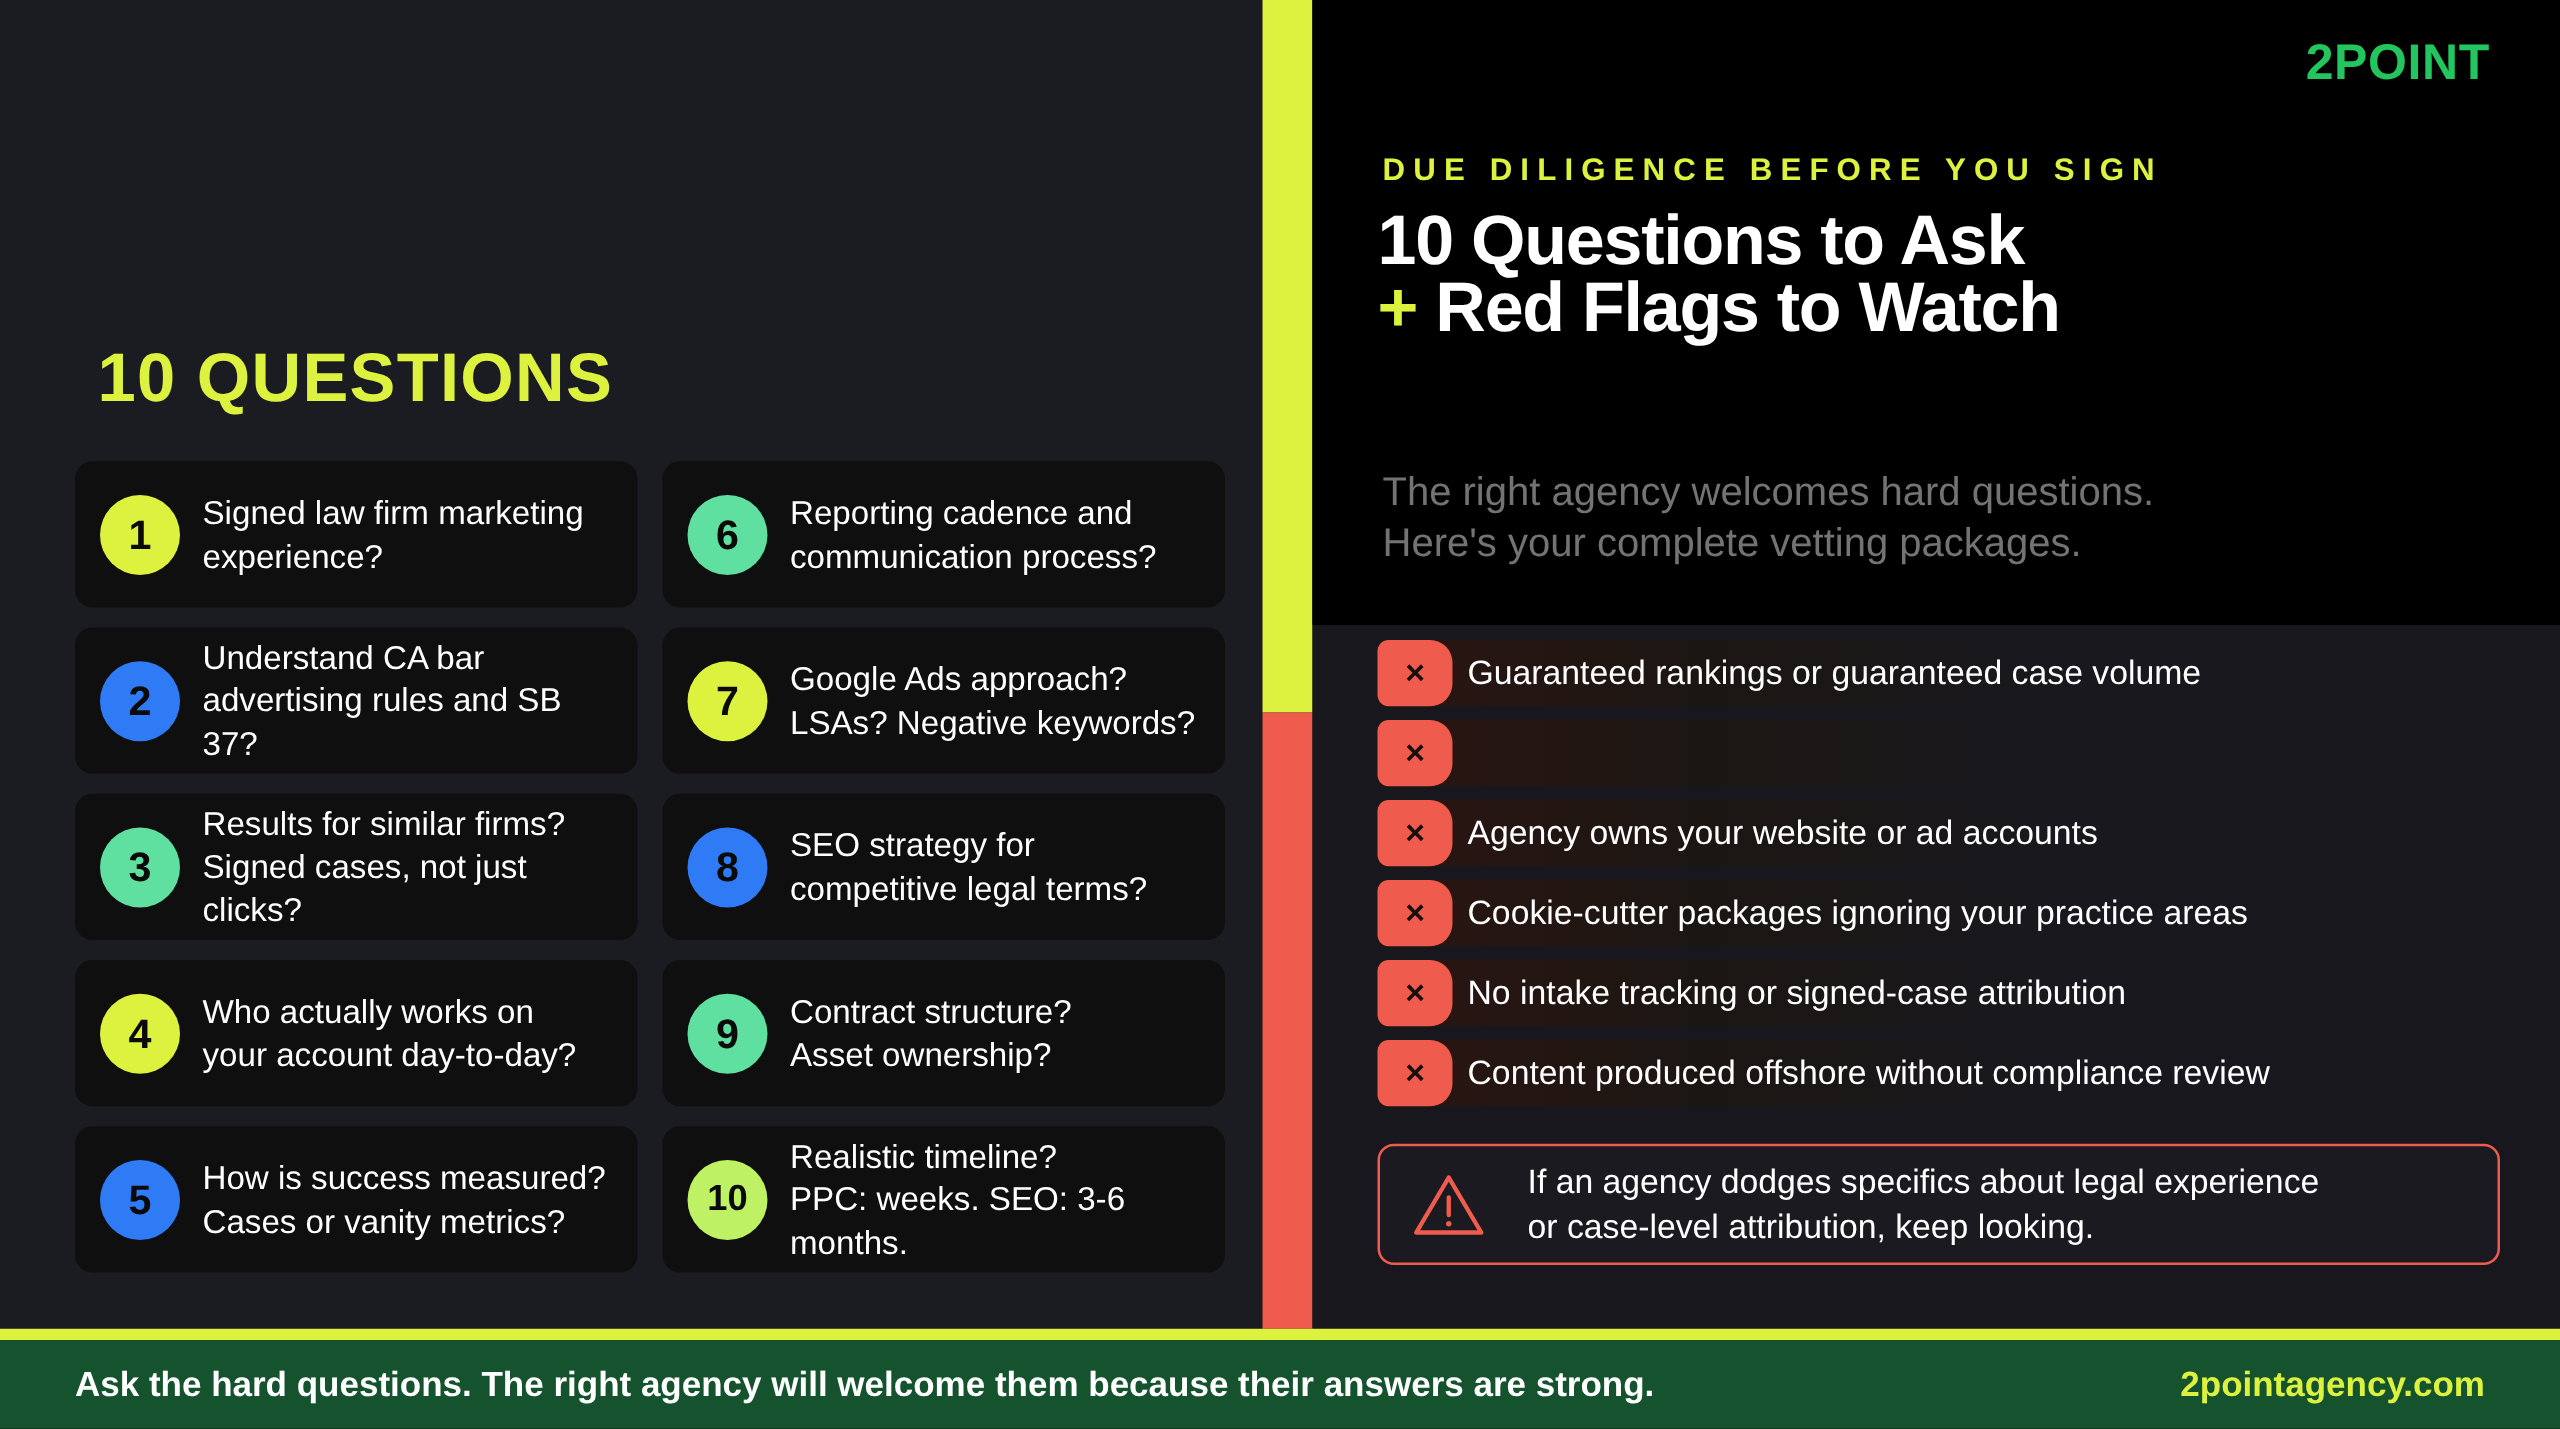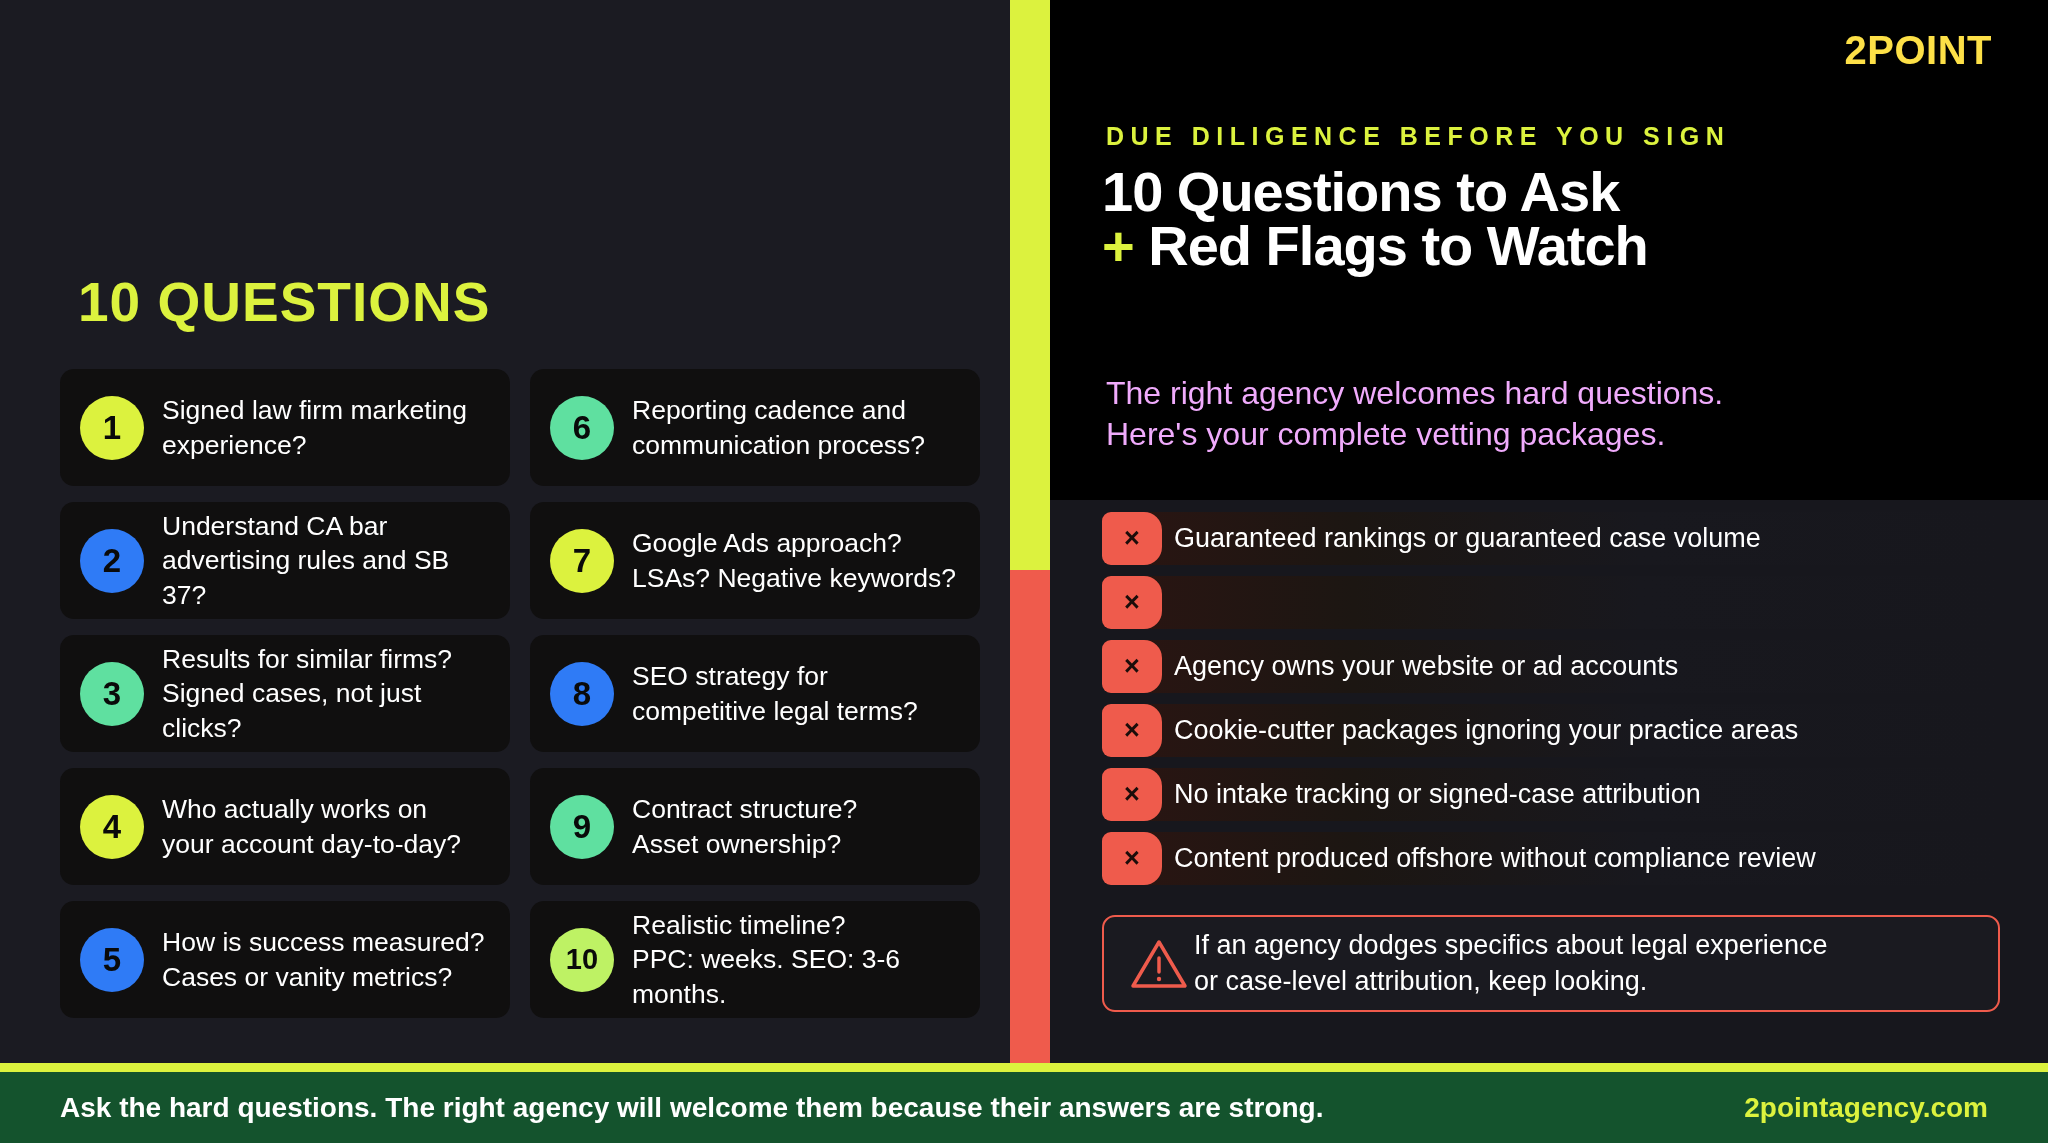--- a/index.html
+++ b/index.html
@@ -58,35 +58,35 @@
     position:absolute; left:1050px; top:0; width:998px; height:1063px;
     background:#17171d;
   }
   .right-hero {
     position:absolute; left:0; top:0; width:998px; height:500px;
     background:#000000;
     padding:0;
   }
   .brand {
     position:absolute; right:56px; top:28px;
-    color:#fde047; font-size:40px; font-weight:bold; letter-spacing:0.5px;
+    color:#22c55e; font-size:40px; font-weight:bold; letter-spacing:0.5px;
   }
   .eyebrow {
     position:absolute; left:56px; top:122px;
     color:#dcf23e; font-size:25px; font-weight:bold; letter-spacing:6.5px;
   }
   .headline {
     position:absolute; left:52px; top:165px; width:930px;
     color:#ffffff; font-size:56px; font-weight:bold; line-height:0.97;
     letter-spacing:-1px;
   }
   .headline .plus { color:#dcf23e; }
   .subhead {
     position:absolute; left:56px; top:373px; width:900px;
-    color:#f0abfc; font-size:32px; line-height:1.28;
+    color:#737373; font-size:32px; line-height:1.28;
   }
 
   .flags { position:absolute; left:52px; top:512px; width:898px; }
   .flag-row {
     position:relative;
     height:53px; margin-bottom:11px;
     background:linear-gradient(90deg,#2b1512 0%, #1c1612 28%, #18181e 60%, #17171d 100%);
     border-radius:9px;
     display:flex; align-items:center;
   }
@@ -97,21 +97,21 @@
     border-radius:9px 18px 18px 9px;
     display:flex; align-items:center; justify-content:center;
     color:#1b0d0a; font-size:27px; font-weight:bold;
   }
   .flag-text { color:#ffffff; font-size:27px; margin-left:12px; }
 
   .warn-box {
     position:absolute; left:52px; top:915px; width:898px; height:97px;
     border:2.5px solid #ef5b4c; border-radius:13px;
     background:#1a1a20;
-    display:flex; align-items:center; gap:6px;
+    display:flex; align-items:center; gap:34px;
     padding:0 26px;
   }
   .warn-icon { flex:0 0 auto; width:58px; height:52px; }
   .warn-text { color:#ffffff; font-size:27px; line-height:1.32; }
 
   
   .footer-rule {
     position:absolute; left:0; top:1063px; width:2048px; height:9px;
     background:#dcf23e;
   }

